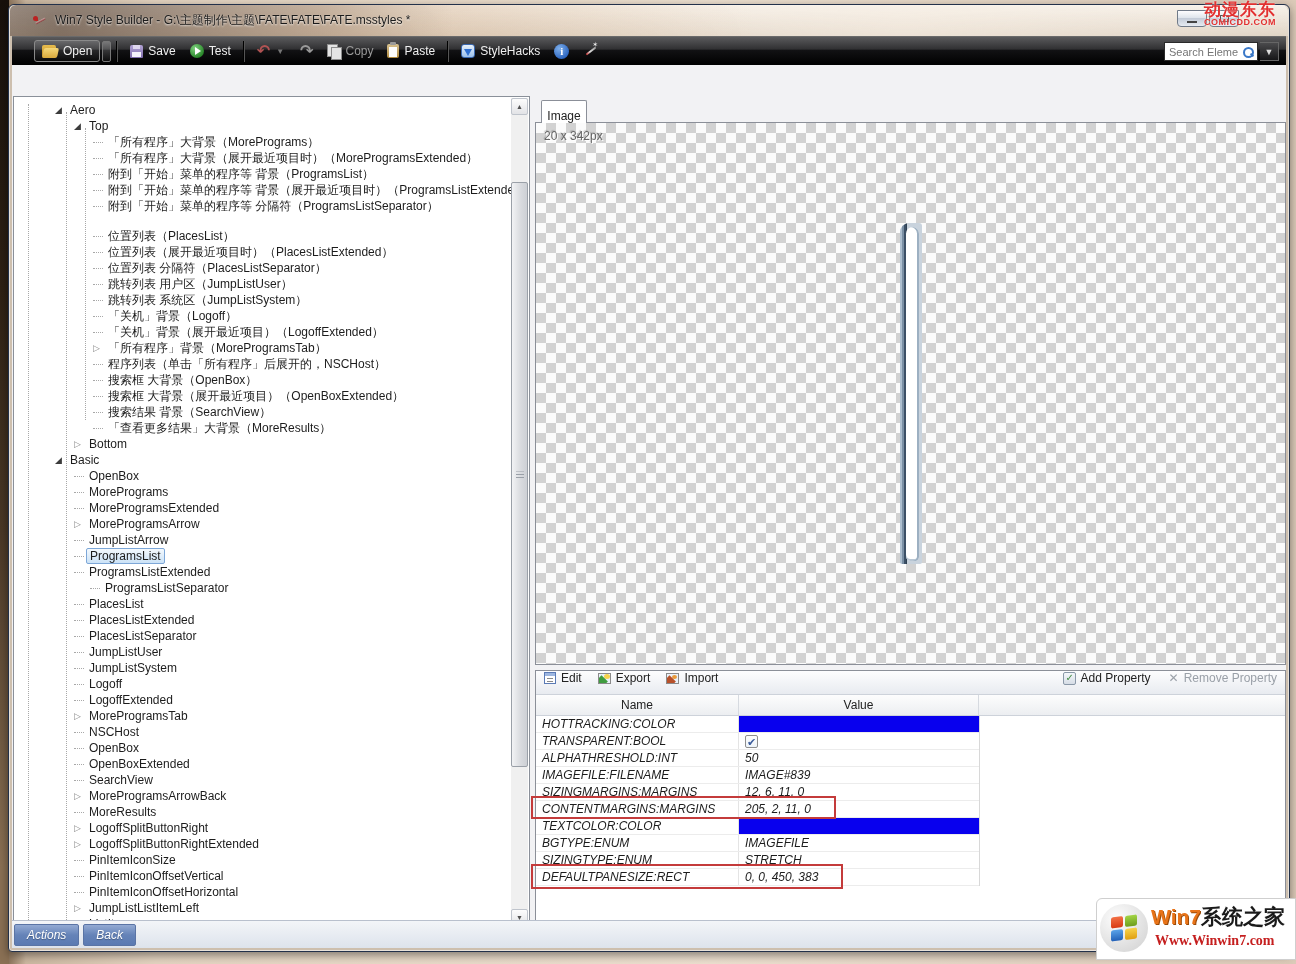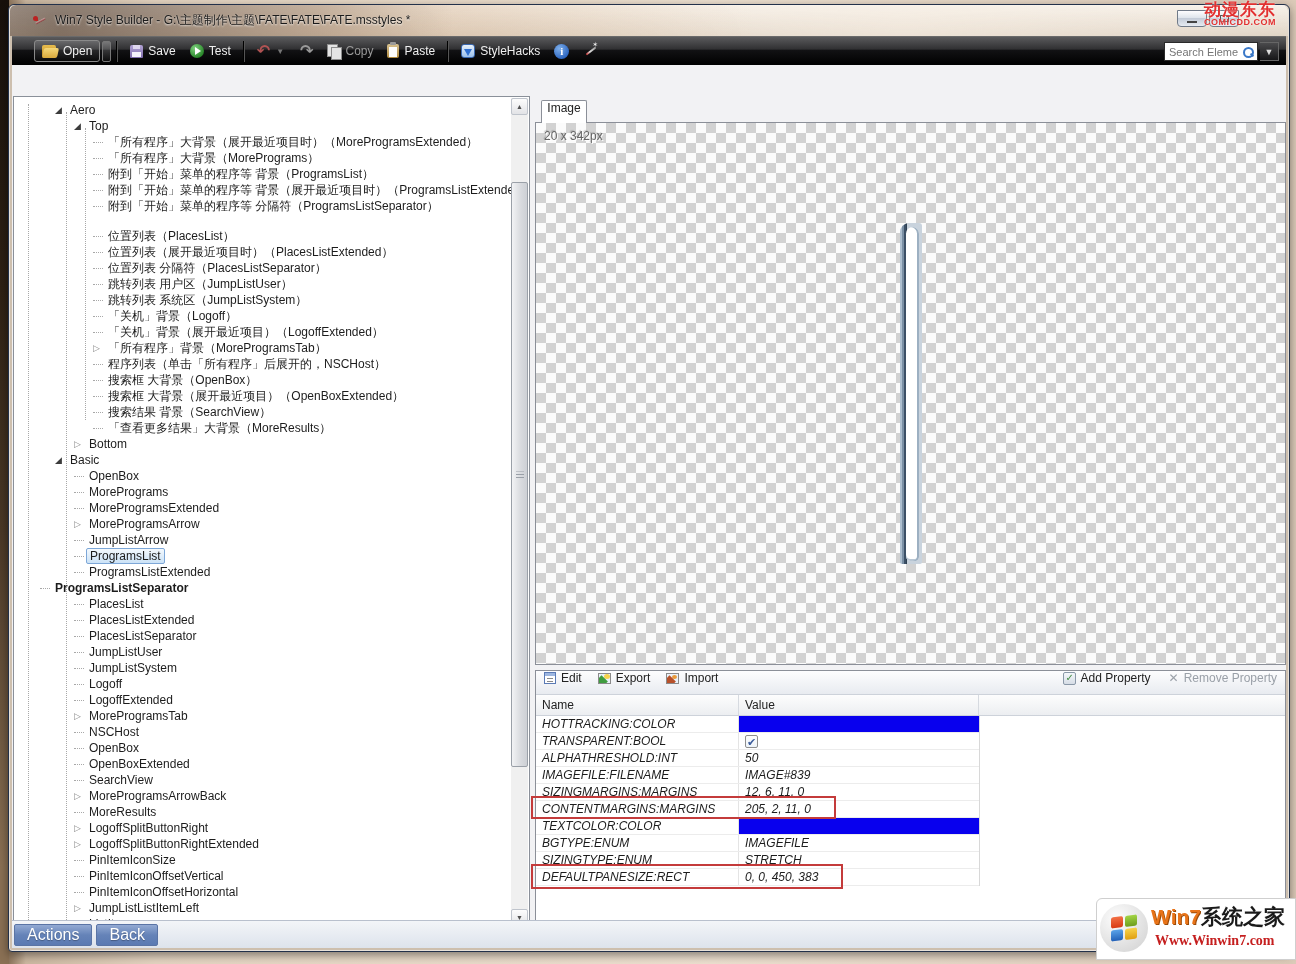--- a/index.html
+++ b/index.html
@@ -140,21 +140,21 @@
   .grip { position:absolute; left:50%; top:50%; transform:translate(-50%,-50%);
     width:8px; height:7px;
     background:repeating-linear-gradient(#9aa0a8 0 1px,transparent 1px 3px); }
   .grip.h { width:7px; height:8px;
     background:repeating-linear-gradient(to right,#9aa0a8 0 1px,transparent 1px 3px); }
   .sb-corner { position:absolute; right:1px; bottom:1px; width:17px; height:17px; background:#f0f0f0; }
 
   
   .img-tab { position:absolute; left:529px; top:35px; width:46px; height:23px;
     background:#fff; border:1px solid #8b8f98; border-bottom:none; border-radius:2px 2px 0 0;
-    font-size:12px; color:#222; display:flex; align-items:flex-start; justify-content:center; z-index:2; }
+    font-size:12px; color:#222; display:flex; align-items:flex-end; justify-content:center; z-index:2; }
   .img-area { position:absolute; left:523px; top:57px; width:751px; height:543px;
     border:1px solid #8b8f98;
     background:conic-gradient(#d2d2d2 25%,#fbfbfb 0 50%,#d2d2d2 0 75%,#fbfbfb 0);
     background-size:20px 20px; overflow:hidden; }
   .size-label { position:absolute; left:8px; top:6px; font-size:12px; color:#666;
     text-shadow:1px 1px 0 rgba(255,255,255,.95), -1px -1px 1px rgba(0,0,0,.18); }
   .bar { position:absolute; left:364px; top:100px; width:22px; height:341px;
     border-radius:9px 3px 2px 2px;
     background:linear-gradient(to right,#aebfcf 0 2px,#7b90a5 2px 4px,#3c5066 4px 6px,#2e4052 6px 7px,#c9d3dd 7px); }
   .bar-in { position:absolute; left:6px; top:4px; right:3px; bottom:3px; background:#fff;
@@ -182,40 +182,40 @@
     background:#b8512a; transform:rotate(45deg); }
   .ico-pic.r::before { content:""; position:absolute; right:1px; top:1px; width:5px; height:4px; background:#e89a3a; border-radius:50%; }
   .ico-addprop { width:13px; height:13px; border:1px solid #8a98a8; background:linear-gradient(#f4f7fa,#d6dde6);
     position:relative; border-radius:2px; }
   .ico-addprop::after { content:"✓"; position:absolute; left:2px; top:-1px; font-size:10px; color:#3f8a3f; font-weight:bold; }
   .ico-x { font-size:12px; font-weight:bold; color:#9aa0a8; }
 
   .ptable-head { position:absolute; left:0; right:0; top:24px; height:21px; display:flex;
     background:linear-gradient(#fdfdfd,#eceef1); border-bottom:1px solid #cdd2da;
     font-size:12px; color:#222; }
-  .ptable-head .hc { padding:3px 6px; border-right:1px solid #d6dae0; }
+  .ptable-head .hc { padding:3px 6px; border-right:1px solid #d6dae0;text-align:center; }
   .hc.c1 { width:203px; } .hc.c2 { width:240px; } .hc.c3 { flex:1; border-right:none; }
   .prows { position:absolute; left:0; top:45px; width:444px; border-right:1px solid #d8d8d8; }
   .prow { height:17px; display:flex; border-bottom:1px solid #ececec; font-size:12px; color:#1c1c1c;font-style:italic; }
   .pname { width:203px; padding:1px 6px; border-right:1px solid #e4e4e4; overflow:hidden; white-space:nowrap; }
   .pval { width:240px; padding:1px 6px; position:relative; overflow:hidden; white-space:nowrap; }
   .colorbar { position:absolute; inset:0; }
   .cb { display:inline-block; width:13px; height:13px; margin-top:1px; border:1px solid #8e8e8e;
     background:linear-gradient(#fdfdfd,#eef4f9); font-size:11px; line-height:12px; color:#3c5d9c;
     text-align:center; border-radius:2px; }
 
   .ann { position:absolute; border:2px solid #c43b3b; z-index:20; }
 
   
   .statusbar { position:absolute; left:0; right:0; bottom:0; height:28px;
     background:linear-gradient(#f3f5f8,#dde3ec); border-top:1px solid #b9c0cd;
     display:flex; align-items:center; font-size:13px; }
   .sbtn { height:22px; margin:0 2px; padding:0 12px; display:flex; align-items:center;
-    color:#fff; font-size:16px; border:1px solid #5a74a5; border-radius:2px;
-    background:linear-gradient(#93aad3,#6583b8 50%,#5b7ab2); text-shadow:0 1px 1px rgba(0,0,0,.3); }
+    color:#fff; font-size:12px; border:1px solid #5a74a5; border-radius:2px;
+    background:linear-gradient(#93aad3,#6583b8 50%,#5b7ab2); text-shadow:0 1px 1px rgba(0,0,0,.3);font-style:italic; }
   .doc-text { margin-left:10px; color:#333f6e; }
 
   
   .sitelogo { position:absolute; left:1096px; top:898px; width:200px; height:62px;
     background:#fff; border:1px solid #cfcfcf; border-radius:6px 0 0 0; z-index:50; }
   .orb { position:absolute; left:3px; top:5px; width:48px; height:48px; border-radius:50%;
     background:radial-gradient(circle at 35% 30%, #fdfdfd, #d8d8d8 80%, #c2c2c2); }
   .flag { position:absolute; left:11px; top:12px; width:26px; height:24px; transform:skewY(-7deg); }
   .flag div { position:absolute; width:12px; height:11px; border-radius:2px; }
   .fl-r { left:0; top:0; background:linear-gradient(#f27045,#d83a12); }
@@ -317,25 +317,25 @@
               <div class="trow" style="padding-left: 40px;">
                 <span class="exp open">◢</span>
                 <span class="lbl">Aero</span>
               </div>
               <div class="trow" style="padding-left: 59px;">
                 <span class="exp open">◢</span>
                 <span class="lbl">Top</span>
               </div>
               <div class="trow" style="padding-left: 78px;">
                 <span class="exp none"></span>
+                <span class="lbl">「所有程序」大背景（MorePrograms）</span>
+              </div>
+              <div class="trow" style="padding-left: 78px;">
+                <span class="exp none"></span>
                 <span class="lbl">「所有程序」大背景（展开最近项目时）（MoreProgramsExtended）</span>
-              </div>
-              <div class="trow" style="padding-left: 78px;">
-                <span class="exp none"></span>
-                <span class="lbl">「所有程序」大背景（MorePrograms）</span>
               </div>
               <div class="trow" style="padding-left: 78px;">
                 <span class="exp none"></span>
                 <span class="lbl">附到「开始」菜单的程序等 背景（ProgramsList）</span>
               </div>
               <div class="trow" style="padding-left: 78px;">
                 <span class="exp none"></span>
                 <span class="lbl">附到「开始」菜单的程序等 背景（展开最近项目时）（ProgramsListExtended）</span>
               </div>
               <div class="trow" style="padding-left: 78px;">
@@ -423,21 +423,21 @@
                 <span class="lbl">JumpListArrow</span>
               </div>
               <div class="trow sel" style="padding-left: 59px;">
                 <span class="exp none"></span>
                 <span class="lbl">ProgramsList</span>
               </div>
               <div class="trow" style="padding-left: 59px;">
                 <span class="exp none"></span>
                 <span class="lbl">ProgramsListExtended</span>
               </div>
-              <div class="trow" style="padding-left: 25px; font-weight: bold;">
+              <div class="trow" style="padding-left: 75px;">
                 <span class="exp none"></span>
                 <span class="lbl">ProgramsListSeparator</span>
               </div>
               <div class="trow" style="padding-left: 59px;">
                 <span class="exp none"></span>
                 <span class="lbl">PlacesList</span>
               </div>
               <div class="trow" style="padding-left: 59px;">
                 <span class="exp none"></span>
                 <span class="lbl">PlacesListExtended</span>

